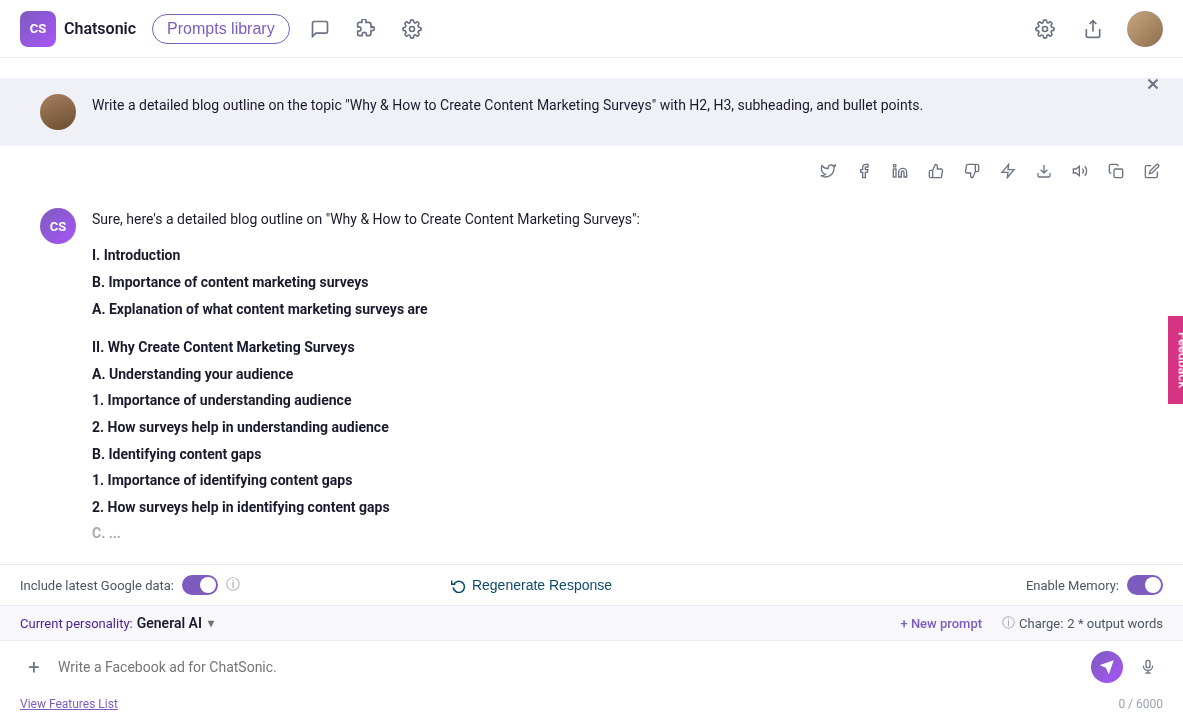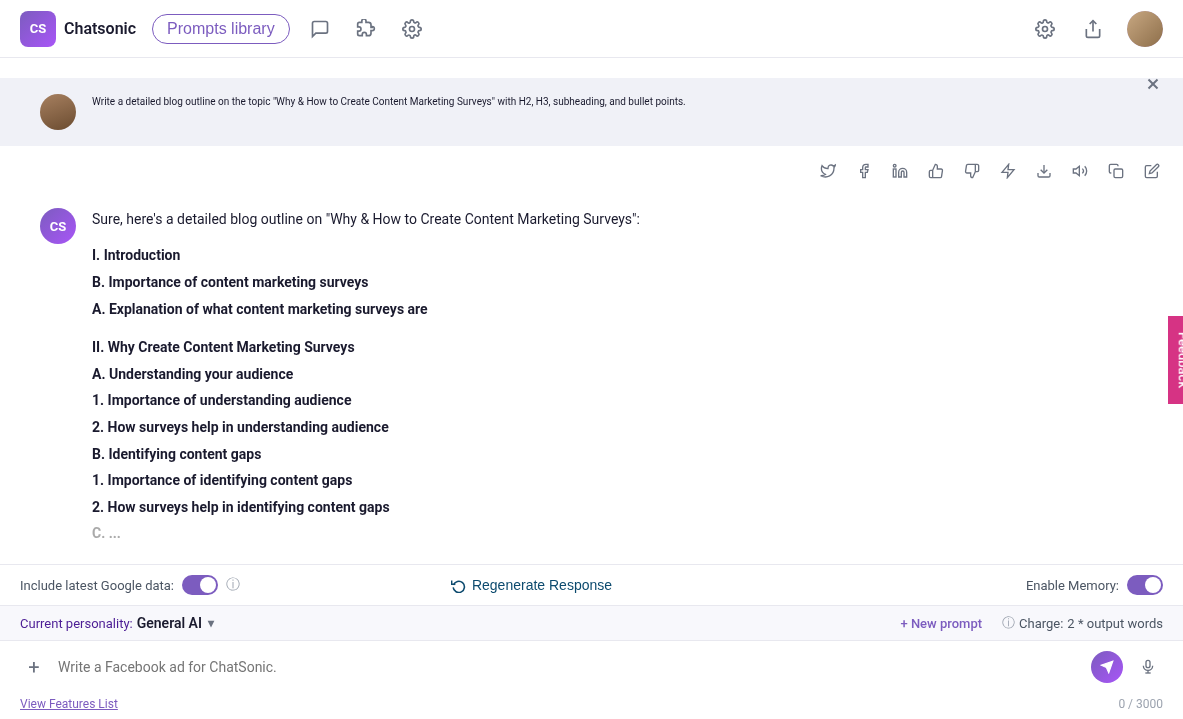--- a/index.html
+++ b/index.html
@@ -147,21 +147,21 @@
     .user-avatar-inner {
       width: 36px;
       height: 36px;
       border-radius: 50%;
       background: linear-gradient(160deg, #a78060 0%, #6b4c30 100%);
       display: flex;
       align-items: center;
       justify-content: center;
     }
     .message-text {
-      font-size: 10px;
+      font-size: 14px;
       color: #1a1a2e;
       line-height: 1.6;
       flex: 1;
     }
 
     
     .action-bar {
       display: flex;
       justify-content: flex-end;
       align-items: center;
@@ -630,20 +630,20 @@
               <rect x="9" y="2" width="6" height="11" rx="3"></rect>
               <path d="M5 10a7 7 0 0 0 14 0"></path>
               <line x1="12" y1="21" x2="12" y2="17"></line>
               <line x1="8" y1="21" x2="16" y2="21"></line>
             </svg>
         </div>
       </div>
 
       <div class="footer-row">
         <span class="view-features">View Features List</span>
-        <span class="char-count">0 / 3000</span>
+        <span class="char-count">0 / 6000</span>
       </div>
 
     </div>
   </div>
 </div>
 
 <div class="feedback-tab">Feedback</div>
 
 </body></html>

